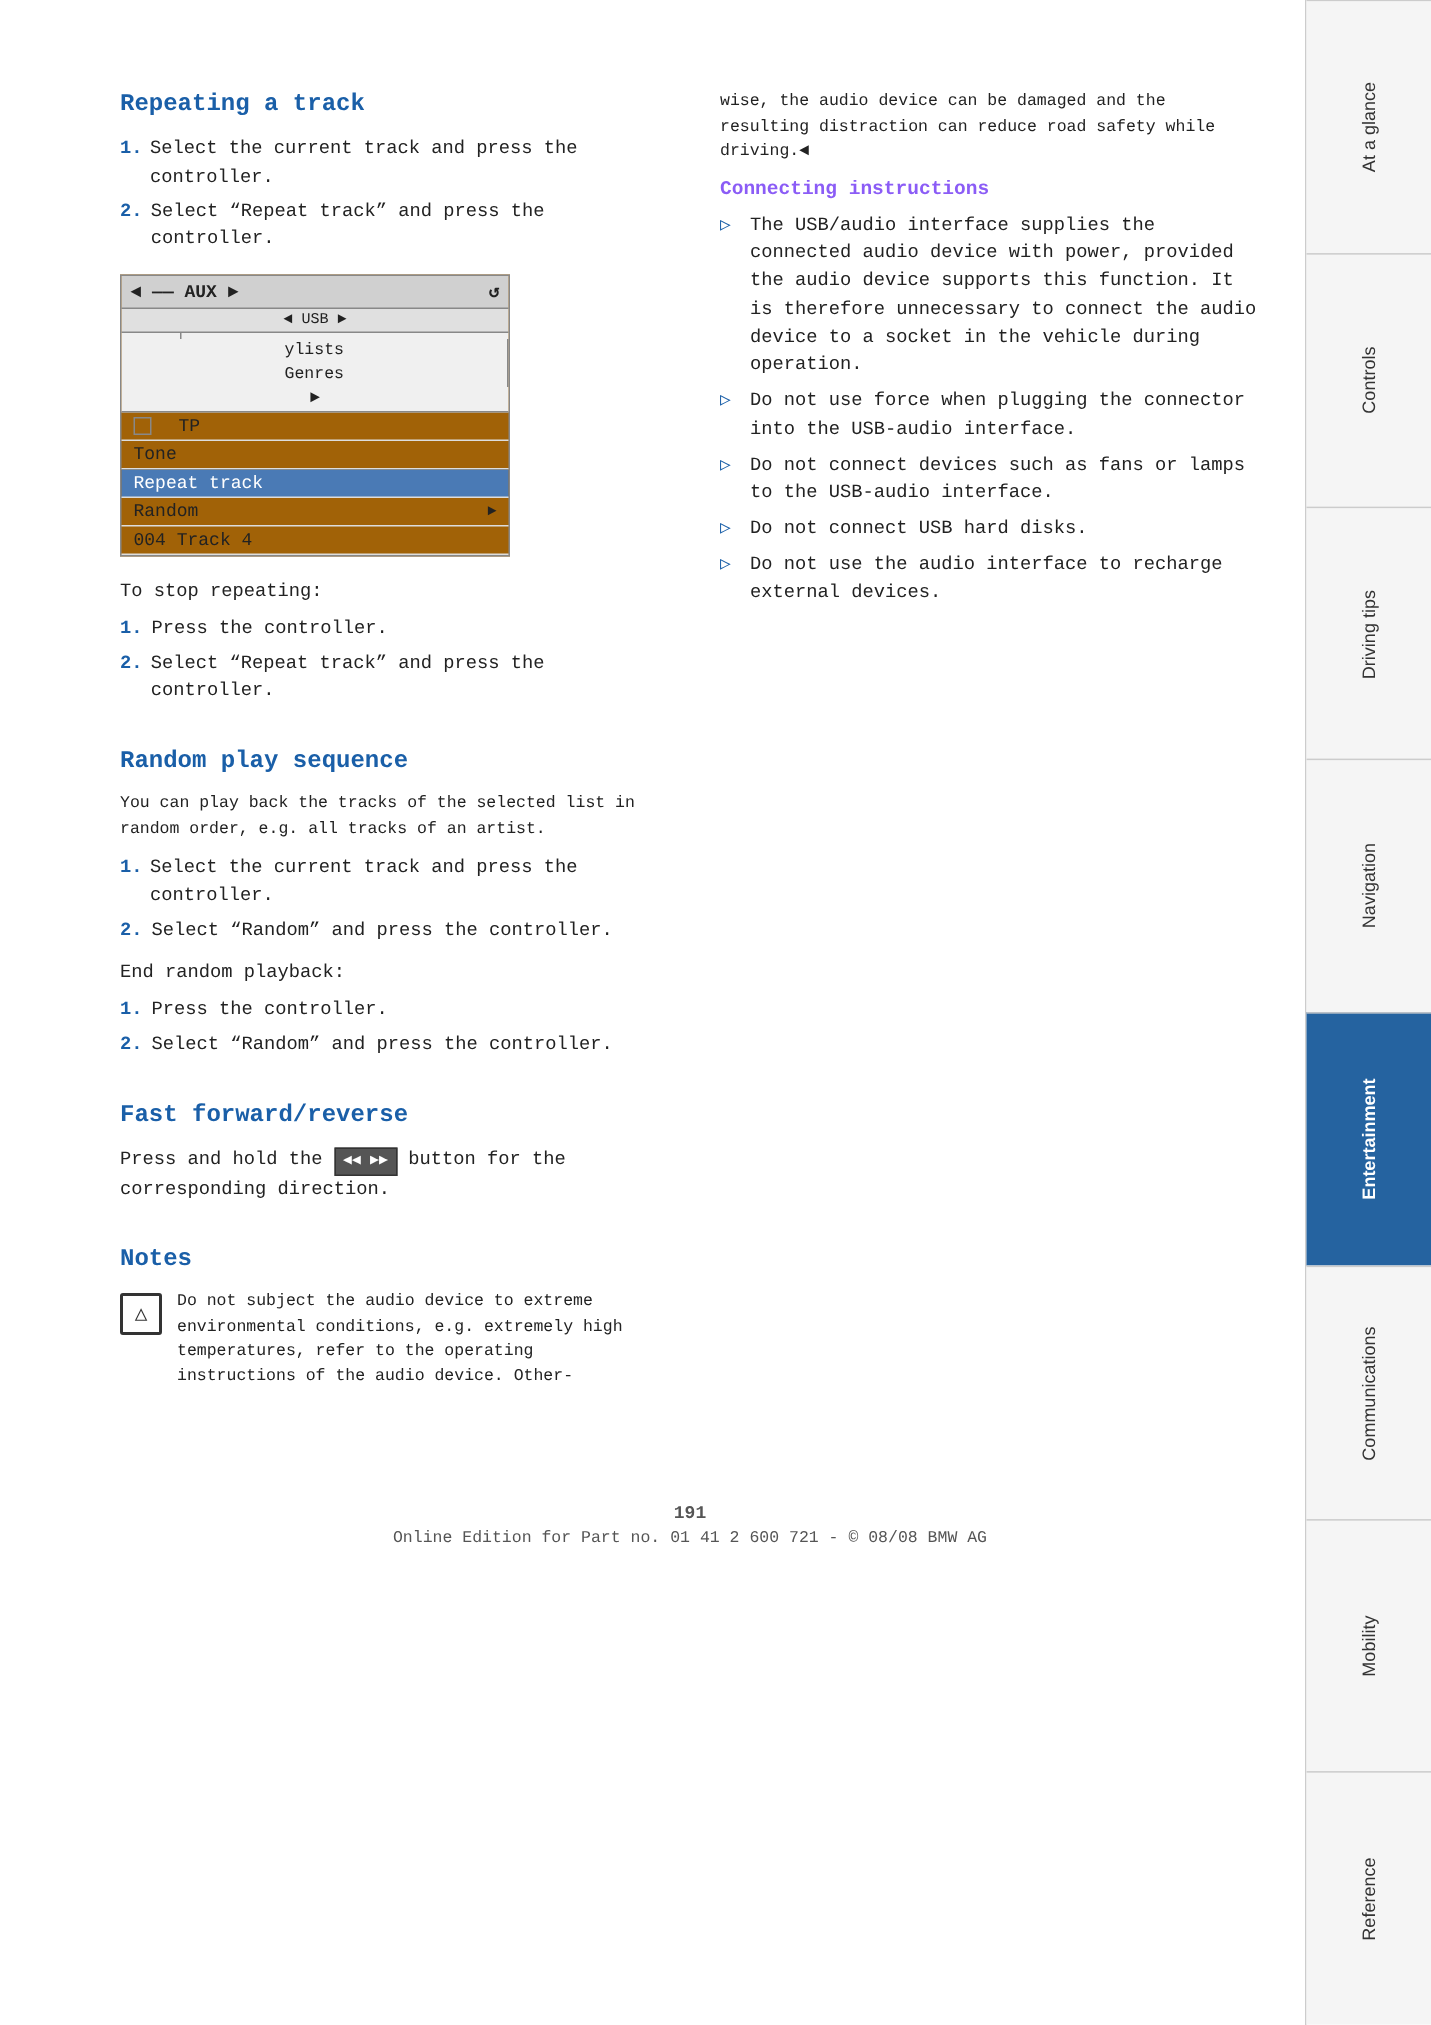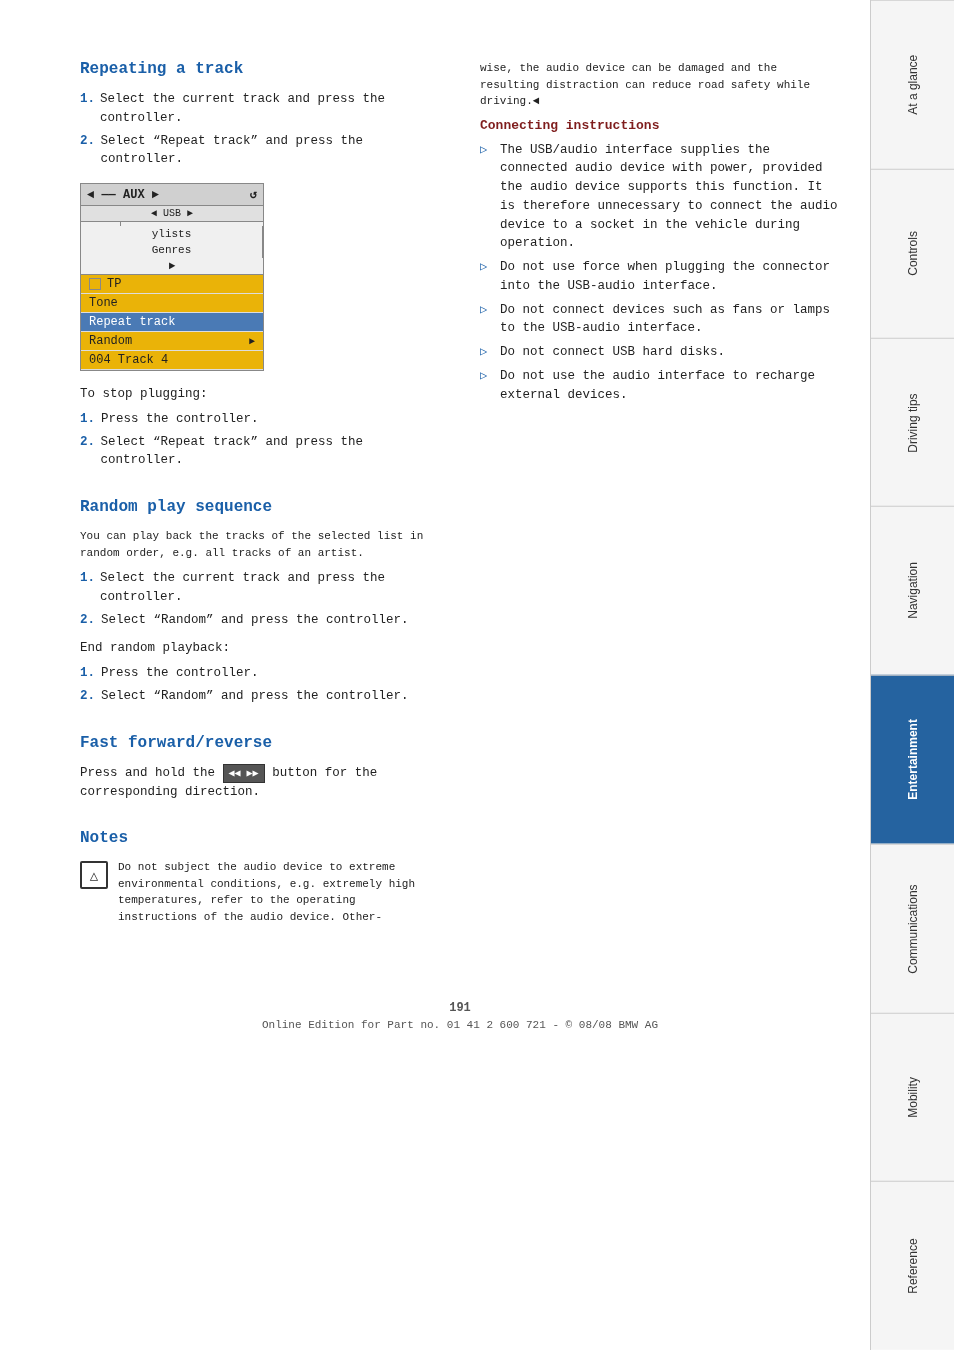--- a/index.html
+++ b/index.html
@@ -62,21 +62,21 @@
     h2.section-title {
       font-size: 16px;
       font-weight: bold;
       color: #1a5fa8;
       margin-bottom: 12px;
     }
 
     h3.sub-title {
       font-size: 13px;
       font-weight: bold;
-      color: #7f1d1d;
+      color: #8b5cf6;
       margin-bottom: 8px;
     }
 
     p {
       font-size: 11px;
       line-height: 1.5;
       margin-bottom: 8px;
     }
 
     ol {
@@ -101,24 +101,24 @@
 
     .plain-text {
       font-size: 12.5px;
       line-height: 1.5;
       margin-bottom: 6px;
     }
 
     
     .menu-box {
       border: 1px solid #888;
-      width: 184px;
+      width: 260px;
       margin: 14px 0 14px 0;
       font-size: 12px;
-      background: #eab308;
+      background: #a16207;
     }
 
     .menu-header {
       background: #d0d0d0;
       text-align: center;
       padding: 3px 6px;
       font-weight: bold;
       border-bottom: 1px solid #888;
       display: flex;
       justify-content: space-between;
@@ -152,21 +152,21 @@
     }
 
     .menu-tabs .tab:last-child { border-right: none; }
 
     .menu-item {
       padding: 2px 8px;
       font-size: 12px;
       display: flex;
       align-items: center;
       border-bottom: 1px solid #ddd;
-      gap: 4px;
+      gap: 16px;
     }
 
     .menu-item.selected {
       background: #4a7ab5;
       color: #fff;
     }
 
     .menu-item .checkbox {
       width: 12px;
       height: 12px;
@@ -297,21 +297,21 @@
           </div>
           <div class="menu-item">
             <span>Random</span>
             <span class="arrow-right">►</span>
           </div>
           <div class="menu-item">
             <span>004 Track 4</span>
           </div>
         </div>
 
-        <p class="plain-text">To stop plugging:</p>
+        <p class="plain-text">To stop repeating:</p>
         <ol>
           <li>
             <span class="num">1.</span>
             <span>Press the controller.</span>
           </li>
           <li>
             <span class="num">2.</span>
             <span>Select “Repeat track” and press the controller.</span>
           </li>
         </ol>

